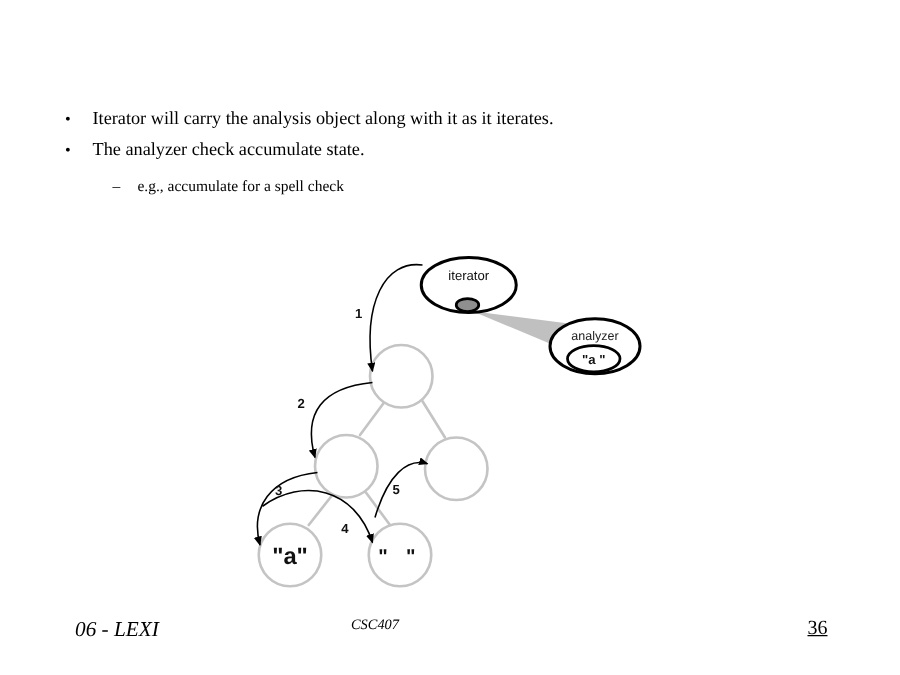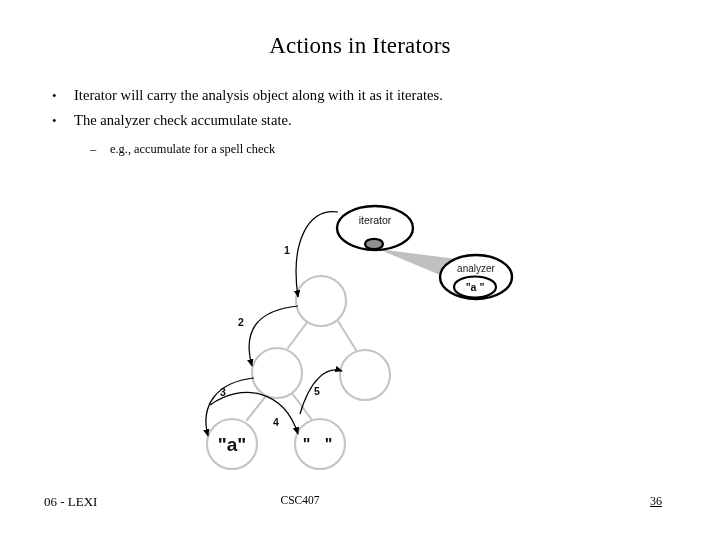--- a/index.html
+++ b/index.html
@@ -84,49 +84,50 @@
   
   #footer {
     position: absolute;
     left: 0;
     top: 494px;
     width: 720px;
     height: 22px;
   }
   .footer-left {
     position: absolute;
-    left: 44px;
+    left: 60px;
     top: 0;
-    font-size: 13px;
-    color: #000000;
+    font-size: 17px;
+    color: #000000;
+    font-style: italic;
   }
   .footer-center {
     position: absolute;
     left: 0;
     top: 0;
     width: 600px;
     text-align: center;
     font-size: 11.5px;
     color: #000000;
+    font-style: italic;
   }
   .footer-right {
     position: absolute;
     right: 58px;
     top: 0;
-    font-size: 12px;
+    font-size: 16px;
     color: #000000;
     text-decoration: underline;
   }
 </style>
 </head>
 <body>
 
 <div id="slide">
 
-  <div id="slide-title">Actions in Iterators</div>
 
   <div id="bullet-list">
 
     <div class="bullet-row">
       <span class="bullet-marker">•</span>
       <span class="bullet-text">Iterator will carry the analysis object along with it as it iterates.</span>
     </div>
 
     <div class="bullet-row">
       <span class="bullet-marker">•</span>

